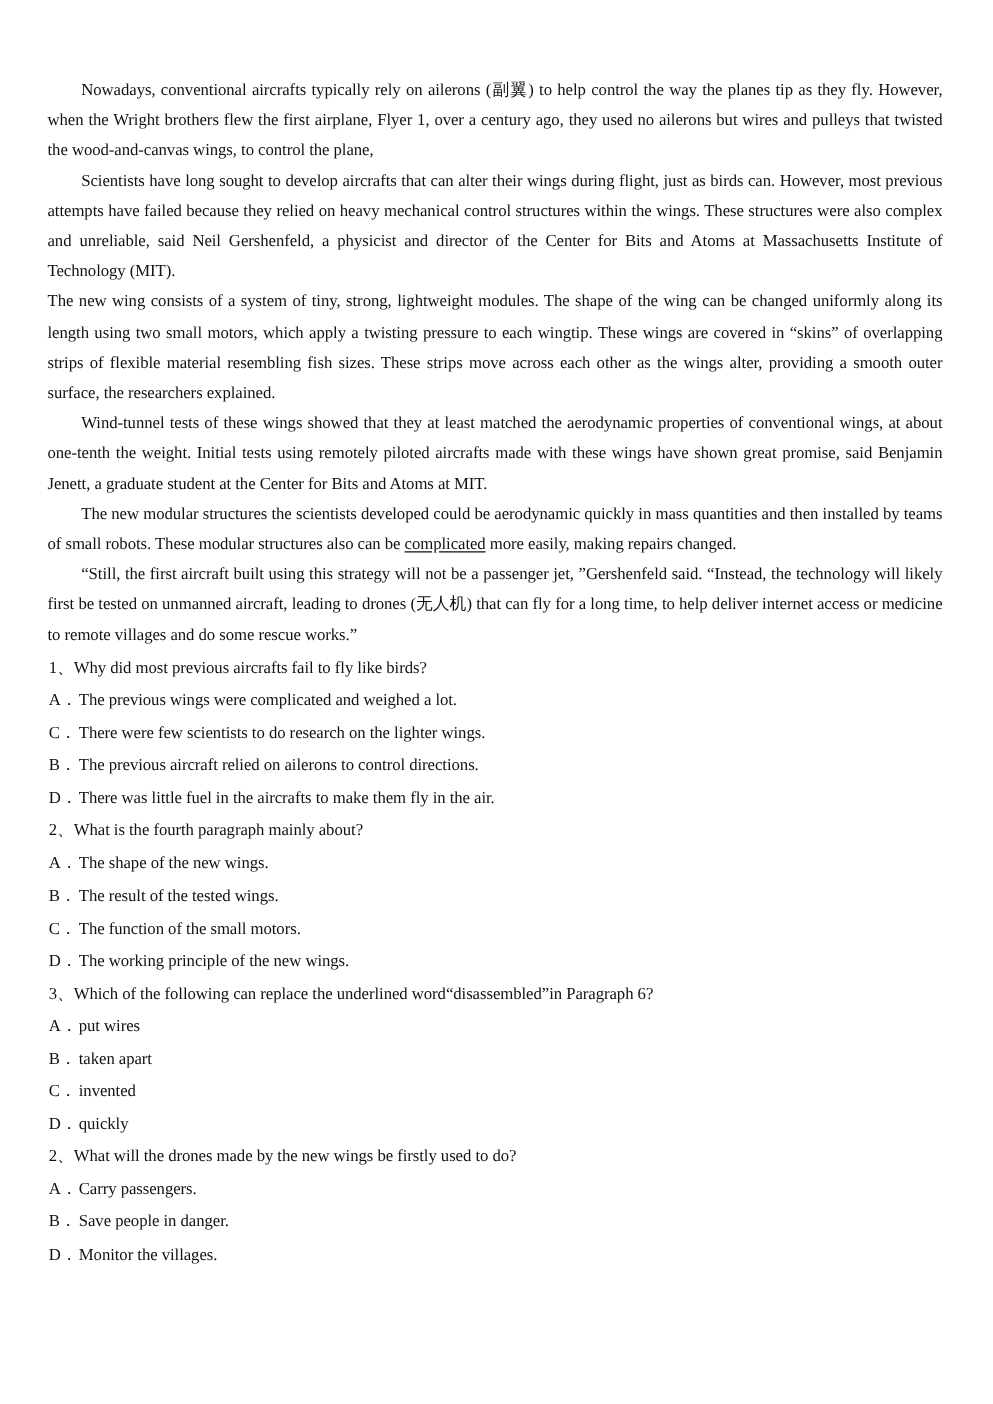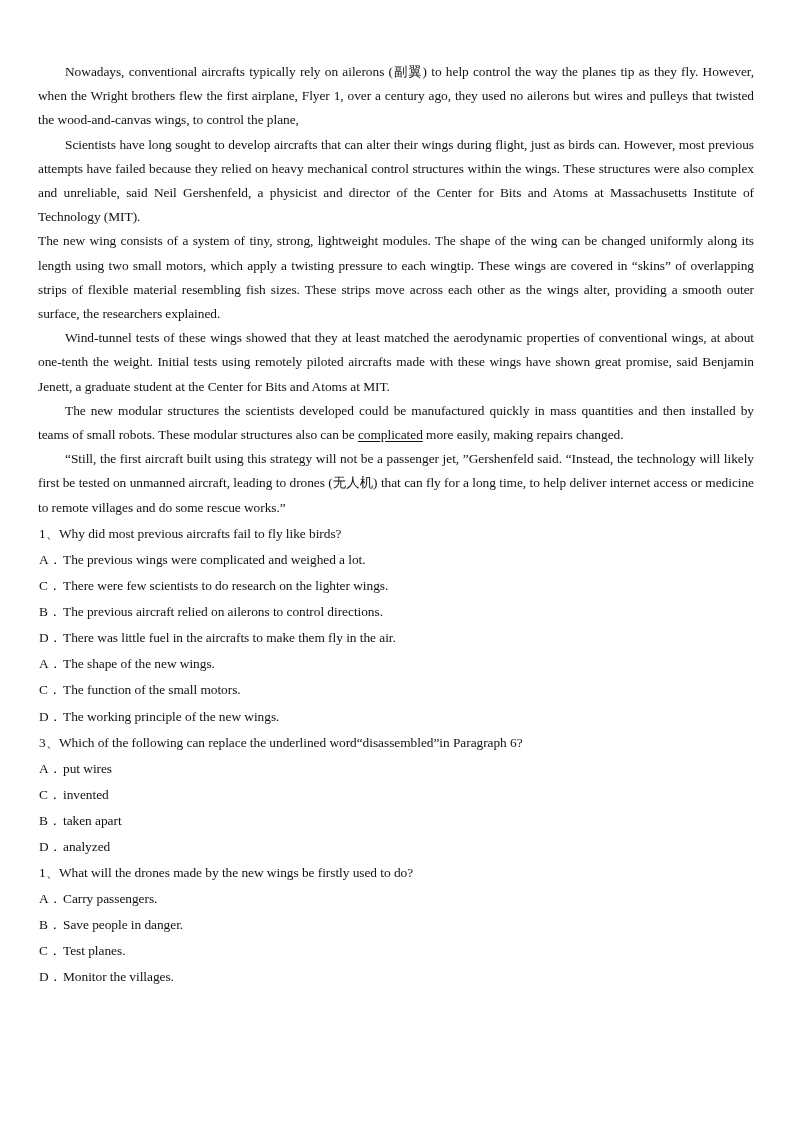--- a/index.html
+++ b/index.html
@@ -25,46 +25,47 @@
 </style>
 </head>
 <body>
 
 <div class="page">
 
   <p class="para indent">Nowadays, conventional aircrafts typically rely on ailerons (副翼) to help control the way the planes tip as they fly. However, when the Wright brothers flew the first airplane, Flyer 1, over a century ago, they used no ailerons but wires and pulleys that twisted the wood-and-canvas wings, to control the plane,</p>
   <p class="para indent">Scientists have long sought to develop aircrafts that can alter their wings during flight, just as birds can. However, most previous attempts have failed because they relied on heavy mechanical control structures within the wings. These structures were also complex and unreliable, said Neil Gershenfeld, a physicist and director of the Center for Bits and Atoms at Massachusetts Institute of Technology (MIT).</p>
   <p class="para">The new wing consists of a system of tiny, strong, lightweight modules. The shape of the wing can be changed uniformly along its length using two small motors, which apply a twisting pressure to each wingtip. These wings are covered in “skins” of overlapping strips of flexible material resembling fish sizes. These strips move across each other as the wings alter, providing a smooth outer surface, the researchers explained.</p>
   <p class="para indent">Wind-tunnel tests of these wings showed that they at least matched the aerodynamic properties of conventional wings, at about one-tenth the weight. Initial tests using remotely piloted aircrafts made with these wings have shown great promise, said Benjamin Jenett, a graduate student at the Center for Bits and Atoms at MIT.</p>
-  <p class="para indent"><span>The new modular structures the scientists developed could be manufactured quickly in mass quantities and then installed by teams of small robots. These modular structures also can be </span><span class="u">complicated</span><span> more easily, making repairs changed.</span></p>
+  <p class="para indent"><span>The new modular structures the scientists developed could be aerodynamic quickly in mass quantities and then installed by teams of small robots. These modular structures also can be </span><span class="u">complicated</span><span> more easily, making repairs changed.</span></p>
   <p class="para indent">“Still, the first aircraft built using this strategy will not be a passenger jet, ”Gershenfeld said. “Instead, the technology will likely first be tested on unmanned aircraft, leading to drones (无人机) that can fly for a long time, to help deliver internet access or medicine to remote villages and do some rescue works.”</p>
 
   <div>
     <p class="q">1、Why did most previous aircrafts fail to fly like birds?</p>
     <p class="opt"><span class="opt-letter">A．</span><span>The previous wings were complicated and weighed a lot.</span></p>
     <p class="opt"><span class="opt-letter">C．</span><span>There were few scientists to do research on the lighter wings.</span></p>
     <p class="opt"><span class="opt-letter">B．</span><span>The previous aircraft relied on ailerons to control directions.</span></p>
     <p class="opt"><span class="opt-letter">D．</span><span>There was little fuel in the aircrafts to make them fly in the air.</span></p>
   </div>
 
   <div>
+    <p class="q">2、What is the fourth paragraph mainly about?</p>
     <p class="opt"><span class="opt-letter">A．</span><span>The shape of the new wings.</span></p>
+    <p class="opt"><span class="opt-letter">B．</span><span>The result of the tested wings.</span></p>
     <p class="opt"><span class="opt-letter">C．</span><span>The function of the small motors.</span></p>
     <p class="opt"><span class="opt-letter">D．</span><span>The working principle of the new wings.</span></p>
   </div>
 
   <div>
     <p class="q">3、Which of the following can replace the underlined word“disassembled”in Paragraph 6?</p>
     <p class="opt"><span class="opt-letter">A．</span><span>put wires</span></p>
+    <p class="opt"><span class="opt-letter">B．</span><span>taken apart</span></p>
     <p class="opt"><span class="opt-letter">C．</span><span>invented</span></p>
-    <p class="opt"><span class="opt-letter">B．</span><span>taken apart</span></p>
-    <p class="opt"><span class="opt-letter">D．</span><span>analyzed</span></p>
+    <p class="opt"><span class="opt-letter">D．</span><span>quickly</span></p>
   </div>
 
   <div>
-    <p class="q">1、What will the drones made by the new wings be firstly used to do?</p>
+    <p class="q">2、What will the drones made by the new wings be firstly used to do?</p>
     <p class="opt"><span class="opt-letter">A．</span><span>Carry passengers.</span></p>
     <p class="opt"><span class="opt-letter">B．</span><span>Save people in danger.</span></p>
-    <p class="opt"><span class="opt-letter">C．</span><span>Test planes.</span></p>
     <p class="opt"><span class="opt-letter">D．</span><span>Monitor the villages.</span></p>
   </div>
 
 </div>
 
 </body></html>

